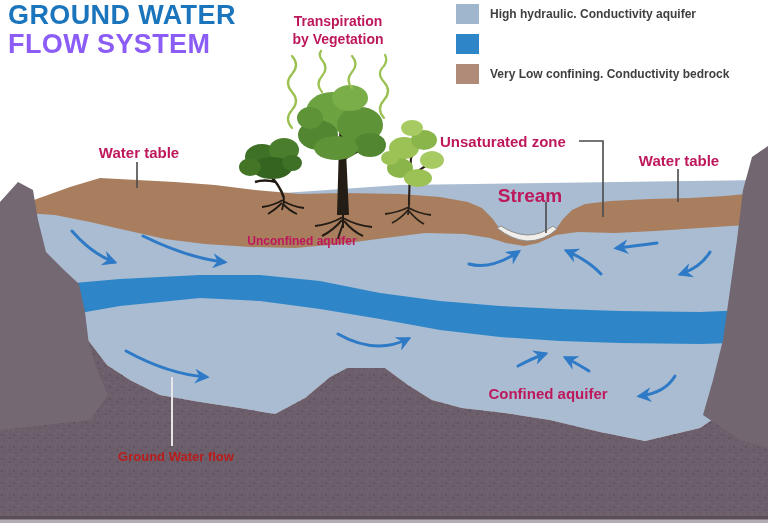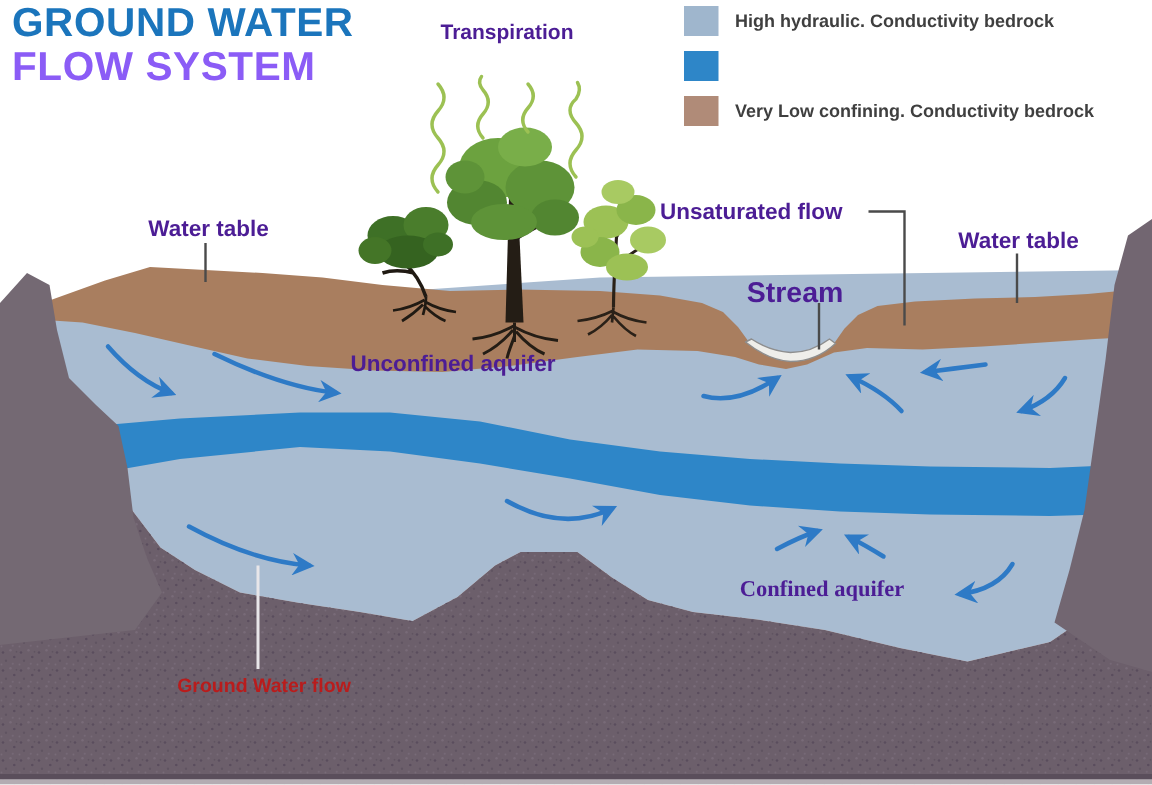--- a/index.html
+++ b/index.html
@@ -1,37 +1,37 @@
 <!DOCTYPE html>
 <html><head>
 <meta charset="utf-8">
 <style>
   html,body{margin:0;padding:0;background:#ffffff;}
   #stage{position:relative;width:768px;height:523px;overflow:hidden;background:#ffffff;
          font-family:"Liberation Sans",sans-serif;}
   #terrain{position:absolute;left:0;top:0;}
-  .lbl{position:absolute;color:#4c1d95;font-weight:700;white-space:nowrap;}
+  .lbl{position:absolute;color:#be185d;font-weight:700;white-space:nowrap;}
   .ctr{transform:translateX(-50%);}
   #title{position:absolute;left:8px;top:1px;line-height:29px;font-weight:800;font-size:27px;letter-spacing:.4px;}
   #title .t1{color:#1b75bc;}
   #title .t2{color:#8b5cf6;}
   #legend{position:absolute;left:456px;top:3px;}
   .legend-row{display:flex;align-items:center;height:21px;margin-bottom:9px;}
   .legend-swatch{width:23px;height:20px;margin-right:11px;flex:0 0 auto;}
   .sw-aquifer{background:#9fb6cd;}
   .sw-confining{background:#2e86c8;}
   .sw-bedrock{background:#b08b78;}
   .legend-label{font-size:12px;font-weight:700;color:#3f3f3f;}
   #transpiration{left:338px;top:12px;text-align:center;font-size:14px;line-height:18px;}
   #wt-left{left:139px;top:144px;font-size:15px;}
   #unsat{left:440px;top:133px;font-size:15px;}
   #stream-lbl{left:530px;top:185px;font-size:19px;}
   #wt-right{left:679px;top:152px;font-size:15px;}
-  #unconfined-lbl{left:302px;top:234px;font-size:15px;}
-  #confined-lbl{left:548px;top:385px;font-size:15px;font-family:Liberation Serif, serif;}
+  #unconfined-lbl{left:302px;top:234px;font-size:12px;}
+  #confined-lbl{left:548px;top:385px;font-size:15px;}
   #gwf-lbl{left:176px;top:449px;font-size:13px;color:#b91c1c;}
 </style>
 </head>
 <body>
 
 <div id="stage">
 
   <svg id="terrain" width="768" height="523" viewBox="0 0 768 523">
     <defs>
       <marker id="arw" viewBox="0 0 10 10" refX="7.5" refY="5" markerWidth="5" markerHeight="5" orient="auto-start-reverse">
@@ -138,35 +138,36 @@
   </svg>
 
   <div id="title">
     <div class="t1">GROUND WATER</div>
     <div class="t2">FLOW SYSTEM</div>
   </div>
 
   <div id="legend">
     <div class="legend-row">
       <span class="legend-swatch sw-aquifer"></span>
-      <span class="legend-label">High hydraulic. Conductivity bedrock</span>
+      <span class="legend-label">High hydraulic. Conductivity aquifer</span>
     </div>
     <div class="legend-row">
       <span class="legend-swatch sw-confining"></span>
     </div>
     <div class="legend-row">
       <span class="legend-swatch sw-bedrock"></span>
       <span class="legend-label">Very Low confining. Conductivity bedrock</span>
     </div>
   </div>
 
   <div id="transpiration" class="lbl ctr">
     <div>Transpiration</div>
+    <div>by Vegetation</div>
   </div>
   <div id="wt-left" class="lbl ctr">Water table</div>
-  <div id="unsat" class="lbl">Unsaturated flow</div>
+  <div id="unsat" class="lbl">Unsaturated zone</div>
   <div id="stream-lbl" class="lbl ctr">Stream</div>
   <div id="wt-right" class="lbl ctr">Water table</div>
   <div id="unconfined-lbl" class="lbl ctr">Unconfined aquifer</div>
   <div id="confined-lbl" class="lbl ctr">Confined aquifer</div>
   <div id="gwf-lbl" class="lbl ctr">Ground Water flow</div>
 
 </div>
 
 </body></html>

